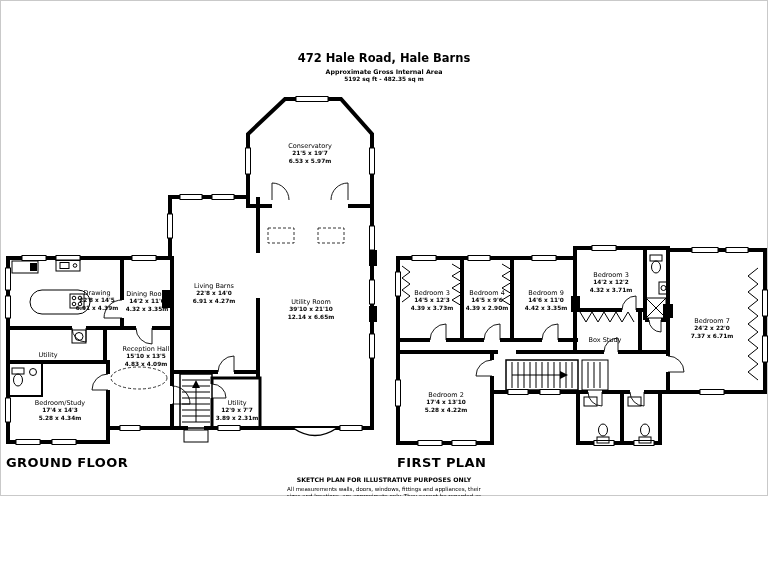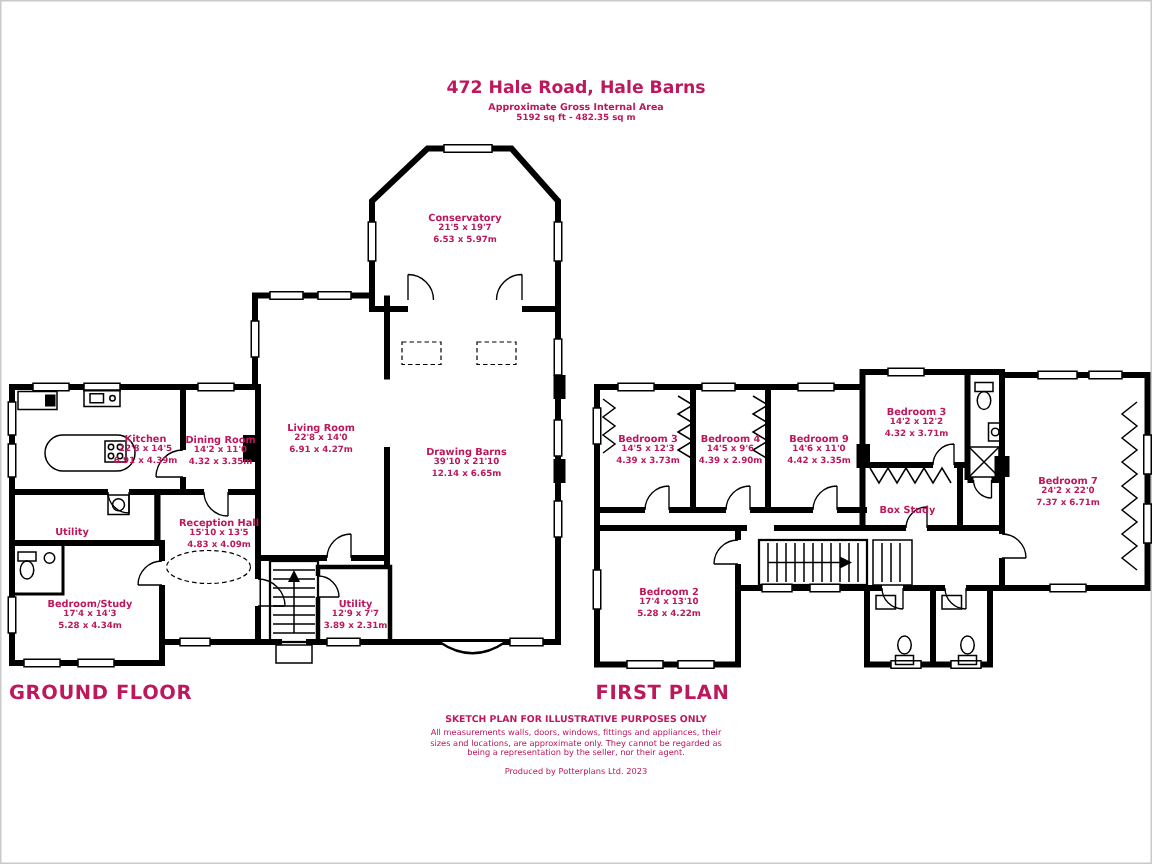--- a/index.html
+++ b/index.html
@@ -1,21 +1,21 @@
 <!DOCTYPE html>
 <html><head>
 <meta charset="utf-8">
 <style>
   html,body{margin:0;padding:0;background:#fff;}
-  #canvas{position:relative;width:768px;height:576px;background:#fff;overflow:hidden;
+  #canvas{position:relative;width:768px;height:496px;background:#fff;overflow:hidden;
           box-shadow:inset 0 0 0 1px #c9c9c9;
-          font-family:"DejaVu Sans","Liberation Sans",sans-serif;color:#be185d;}
+          font-family:"DejaVu Sans","Liberation Sans",sans-serif;color:#000000;}
   #plan-svg{position:absolute;left:0;top:0;}
   .room-label{position:absolute;transform:translate(-50%,-50%);text-align:center;white-space:nowrap;z-index:5;}
-  .rname{display:block;font-weight:bold;font-size:6.5px;line-height:1.3;margin-top:12px;}
+  .rname{display:block;font-weight:normal;font-size:6.5px;line-height:1.3;margin-top:12px;}
   .rdim{display:block;font-weight:bold;font-size:5.8px;line-height:1.25;}
   .floor-label{position:absolute;font-weight:bold;font-size:13px;letter-spacing:.4px;z-index:5;}
   .title-block{position:absolute;left:0;top:52px;width:768px;text-align:center;z-index:5;}
   .main-title{font-weight:bold;font-size:11.5px;line-height:1.2;}
   .sub-title{font-weight:bold;font-size:6.3px;margin-top:2px;}
   .area-line{font-weight:bold;font-size:5.8px;margin-top:1px;}
   .footer-block{position:absolute;left:0;top:476px;width:768px;text-align:center;z-index:5;}
   .footer-head{font-weight:bold;font-size:6.2px;margin-bottom:3px;}
   .footer-line{font-size:5.5px;line-height:1.22;}
   .footer-produced{font-size:5.5px;margin-top:6px;}
@@ -254,31 +254,31 @@
     <div class="sub-title">Approximate Gross Internal Area</div>
     <div class="area-line">5192 sq ft - 482.35 sq m</div>
   </div>
 
   <div class="room-label" style="left:310px;top:147px">
     <span class="rname">Conservatory</span>
     <span class="rdim">21'5 x 19'7</span>
     <span class="rdim">6.53 x 5.97m</span>
   </div>
   <div class="room-label" style="left:214px;top:287px">
-    <span class="rname">Living Room</span>
+    <span class="rname">Living Barns</span>
     <span class="rdim">22'8 x 14'0</span>
     <span class="rdim">6.91 x 4.27m</span>
   </div>
   <div class="room-label" style="left:311px;top:303px">
-    <span class="rname">Drawing Barns</span>
+    <span class="rname">Utility Room</span>
     <span class="rdim">39'10 x 21'10</span>
     <span class="rdim">12.14 x 6.65m</span>
   </div>
   <div class="room-label" style="left:97px;top:294px">
-    <span class="rname">Kitchen</span>
+    <span class="rname">Drawing</span>
     <span class="rdim">22'8 x 14'5</span>
     <span class="rdim">6.91 x 4.39m</span>
   </div>
   <div class="room-label" style="left:147px;top:295px">
     <span class="rname">Dining Room</span>
     <span class="rdim">14'2 x 11'0</span>
     <span class="rdim">4.32 x 3.35m</span>
   </div>
   <div class="room-label" style="left:146px;top:350px">
     <span class="rname">Reception Hall</span>

